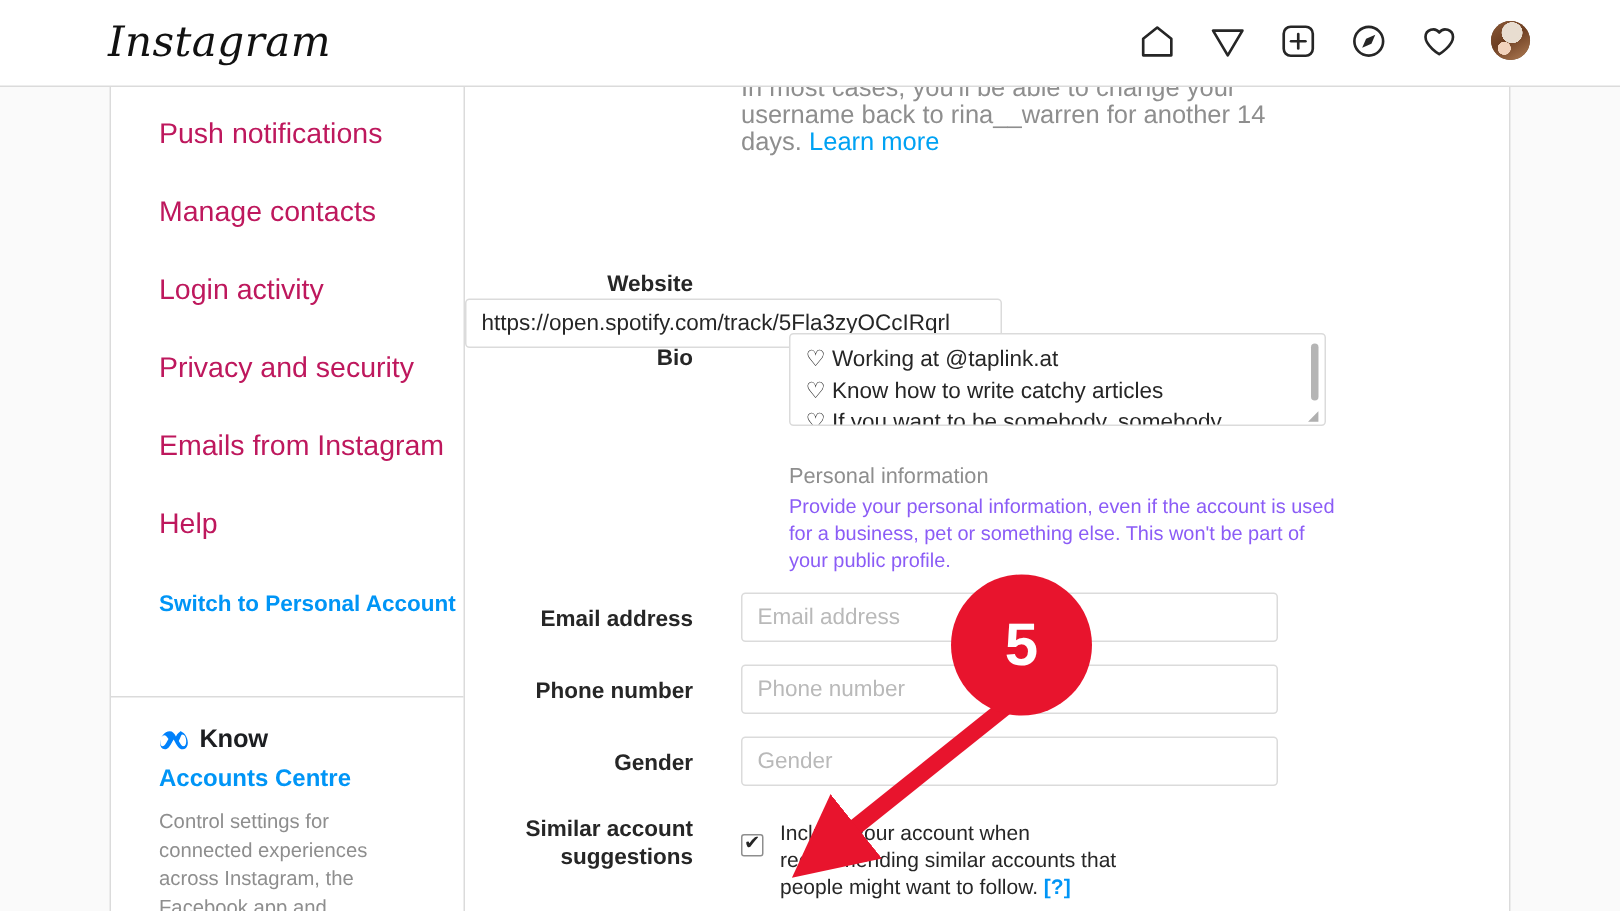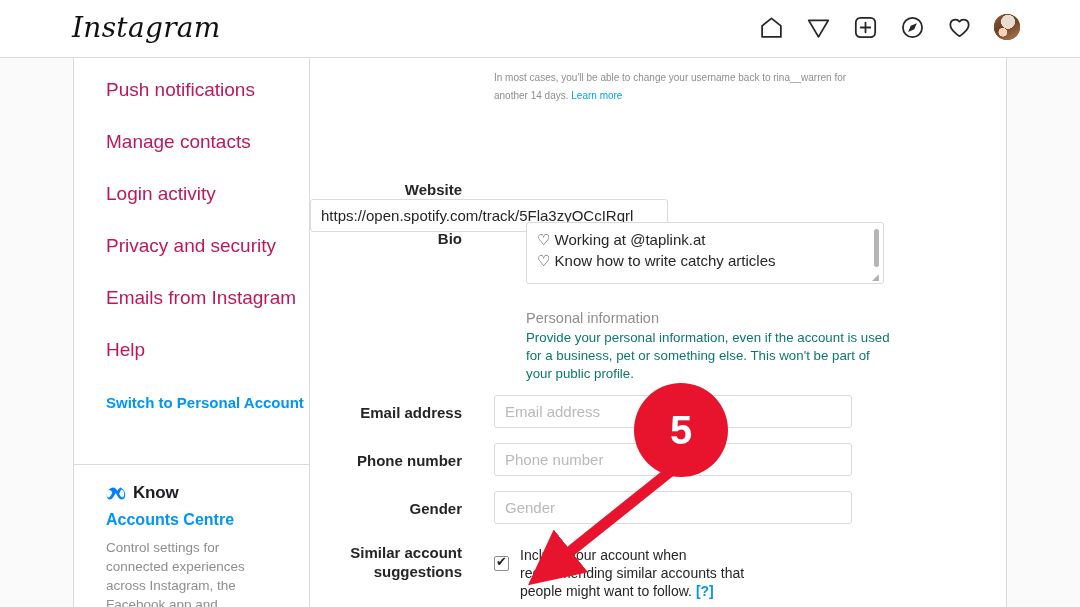--- a/index.html
+++ b/index.html
@@ -108,21 +108,21 @@
     border: 1px solid #dbdbdb; border-radius: 3px;
     background: #fff; font-size: 15px; color: #262626;
     padding: 0 10px; outline: none;
     font-family: "Liberation Sans", sans-serif;
   }
   .finput::placeholder { color: #b9b9b9; }
 
   #usernote {
     position: absolute; left: 184px; top: -8px;
     width: 362px;
-    font-size: 10px; line-height: 18px; color: #8e8e8e; margin-top: 19px;
+    font-size: 17px; line-height: 18px; color: #8e8e8e;
   }
   #usernote a { color: #00a2f3; text-decoration: none; }
 
   #biobox {
     position: absolute; left: 216px; top: 164px;
     width: 358px; height: 62px;
     border: 1px solid #dbdbdb; border-radius: 3px;
     background: #fff; overflow: hidden;
   }
   #biolines {
@@ -133,21 +133,21 @@
     position: absolute; right: 4px; top: 6px;
     width: 5px; height: 38px; background: #b5b5b5; border-radius: 3px;
   }
   #bioresize {
     position: absolute; right: 2px; bottom: 1px;
     width: 9px; height: 9px; color:#b0b0b0; font-size:9px; line-height:9px;
   }
 
   #pinfo { position: absolute; left: 216px; top: 252px; width: 364px; }
   #pinfo .ptitle { font-size: 14.5px; color: #8e8e8e; margin-bottom: 3px; }
-  #pinfo .pdesc { font-size: 13.3px; line-height: 18px; color: #0f766e; }
+  #pinfo .pdesc { font-size: 13.3px; line-height: 18px; color: #8b5cf6; }
 
   #simrow { position: absolute; left: 0; top: 485px; display: flex; }
   #simrow .flabel { width: 184px; }
   #simbody { display: flex; gap: 11px; align-items: flex-start; padding-top: 3px; }
   #simcheck {
     width: 15px; height: 15px; border: 1px solid #8e8e8e; border-radius: 2px;
     background: #fff; position: relative; flex: none; margin-top: 10px;
   }
   #simcheck:after {
     content: "✔"; position: absolute; left: 1px; top: -3px;
@@ -237,20 +237,21 @@
       <input class="finput" type="text" value="https://open.spotify.com/track/5Fla3zyOCcIRqrl" style="">
     </div>
 
     <div class="frow" style="left:0; top:171px;">
       <div class="flabel">Bio</div>
     </div>
     <div id="biobox">
       <div id="biolines">
         <div>♡  Working at @taplink.at</div>
         <div>♡  Know how to write catchy articles</div>
+        <div>♡  If you want to be somebody, somebody</div>
       </div>
       <div id="bioscroll"></div>
       <div id="bioresize">◢</div>
     </div>
 
     <div id="pinfo">
       <div class="ptitle">Personal information</div>
       <div class="pdesc">Provide your personal information, even if the account is used for a business, pet or something else. This won't be part of your public profile.</div>
     </div>
 

